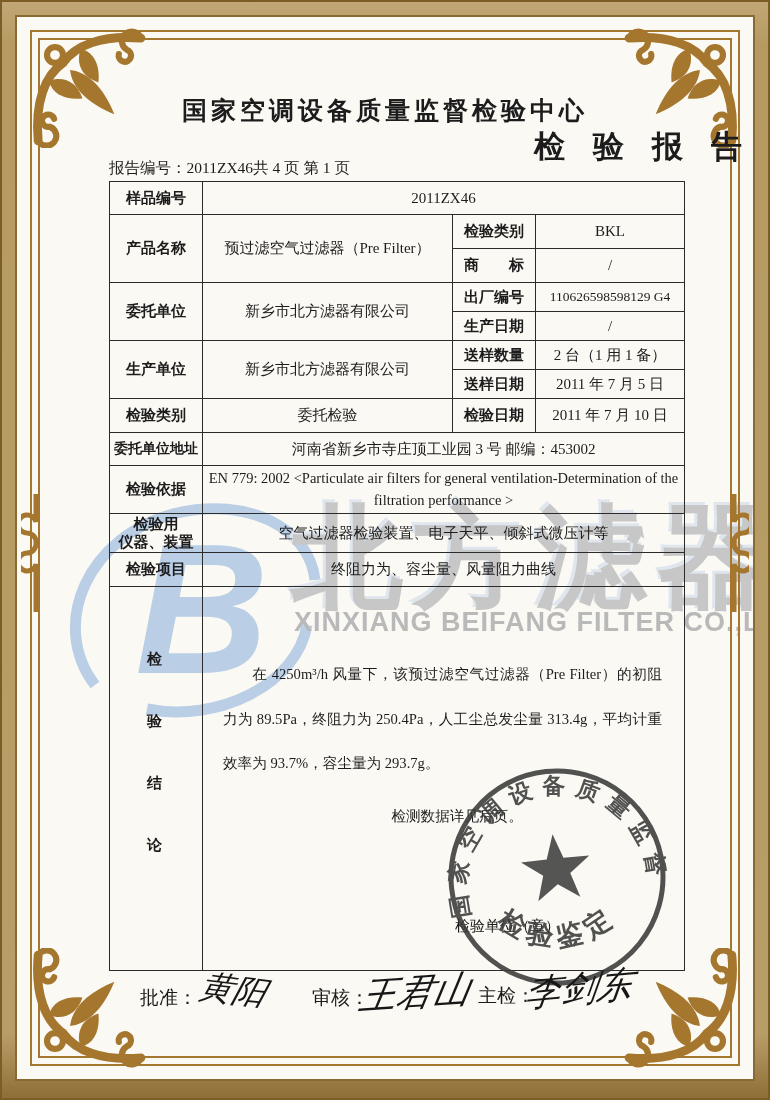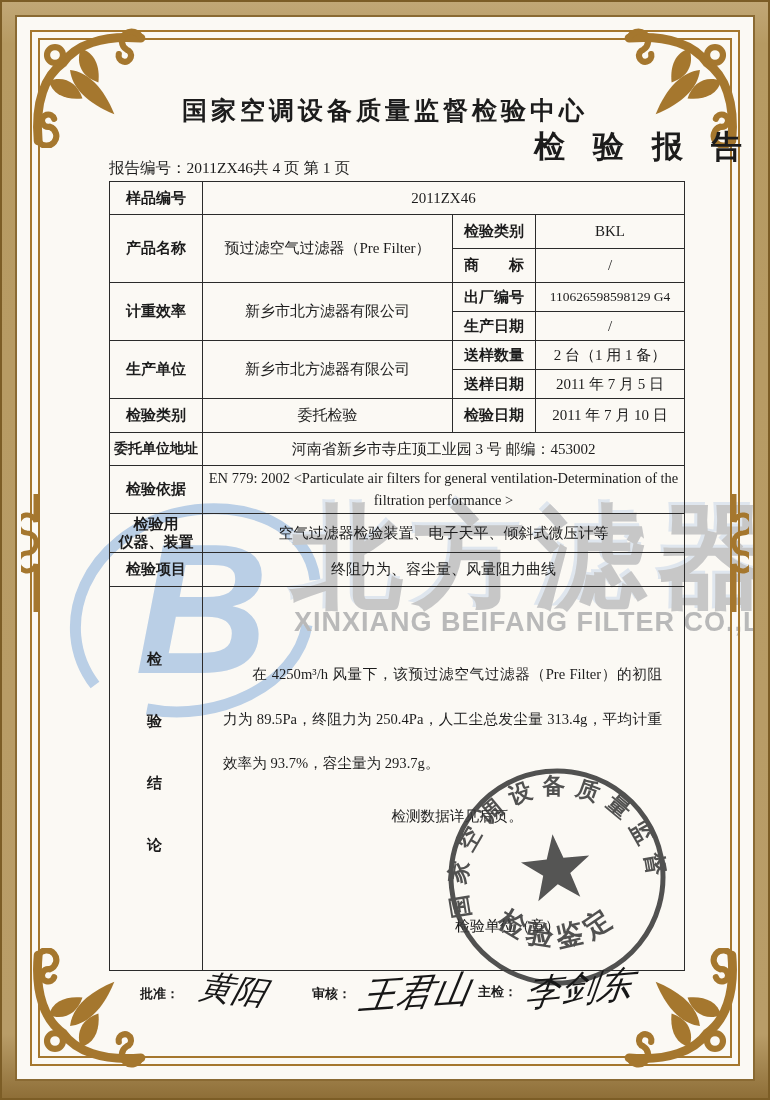--- a/index.html
+++ b/index.html
@@ -64,21 +64,21 @@
   .concl-p2{text-indent:2em;margin:0;}
   .signoff-unit{position:absolute;left:455px;top:917px;font-size:15px;z-index:3;}
   .signoff-date{position:absolute;left:448px;top:897px;font-size:15px;z-index:3;}
 
   
   .stamp{position:absolute;left:438px;top:758px;width:238px;height:238px;
          transform:rotate(-6deg);opacity:.88;z-index:4;}
 
   
   .footer-row{position:absolute;left:0;top:0;width:770px;height:0;z-index:5;}
-  .f-label{position:absolute;font-size:13px;font-weight:700;}
+  .f-label{position:absolute;font-size:19px;font-weight:400;}
   .sig{position:absolute;font-size:33px;font-style:italic;color:#171717;
        font-family:"DejaVu Serif","Liberation Serif",serif;white-space:nowrap;}
   .sig.a{left:200px;top:968px;transform:rotate(7deg) skewX(-8deg);}
   .sig.b{left:360px;top:968px;transform:rotate(-4deg) skewX(-14deg);font-size:37px;}
   .sig.c{left:525px;top:965px;transform:rotate(-5deg) skewX(-12deg);font-size:36px;}
 </style>
 </head>
 <body>
 
 <div class="page">
@@ -184,21 +184,21 @@
       <td class="lbl" rowspan="2">产品名称</td>
       <td rowspan="2">预过滤空气过滤器（Pre Filter）</td>
       <td class="lbl">检验类别</td>
       <td>BKL</td>
     </tr>
     <tr class="r34">
       <td class="lbl">商　　标</td>
       <td>/</td>
     </tr>
     <tr class="r29">
-      <td class="lbl" rowspan="2">计重效率</td>
+      <td class="lbl" rowspan="2">委托单位</td>
       <td rowspan="2">新乡市北方滤器有限公司</td>
       <td class="lbl">出厂编号</td>
       <td style="font-size:13.5px">110626598598129 G4</td>
     </tr>
     <tr class="r29">
       <td class="lbl">生产日期</td>
       <td>/</td>
     </tr>
     <tr class="r29">
       <td class="lbl" rowspan="2">生产单位</td>

